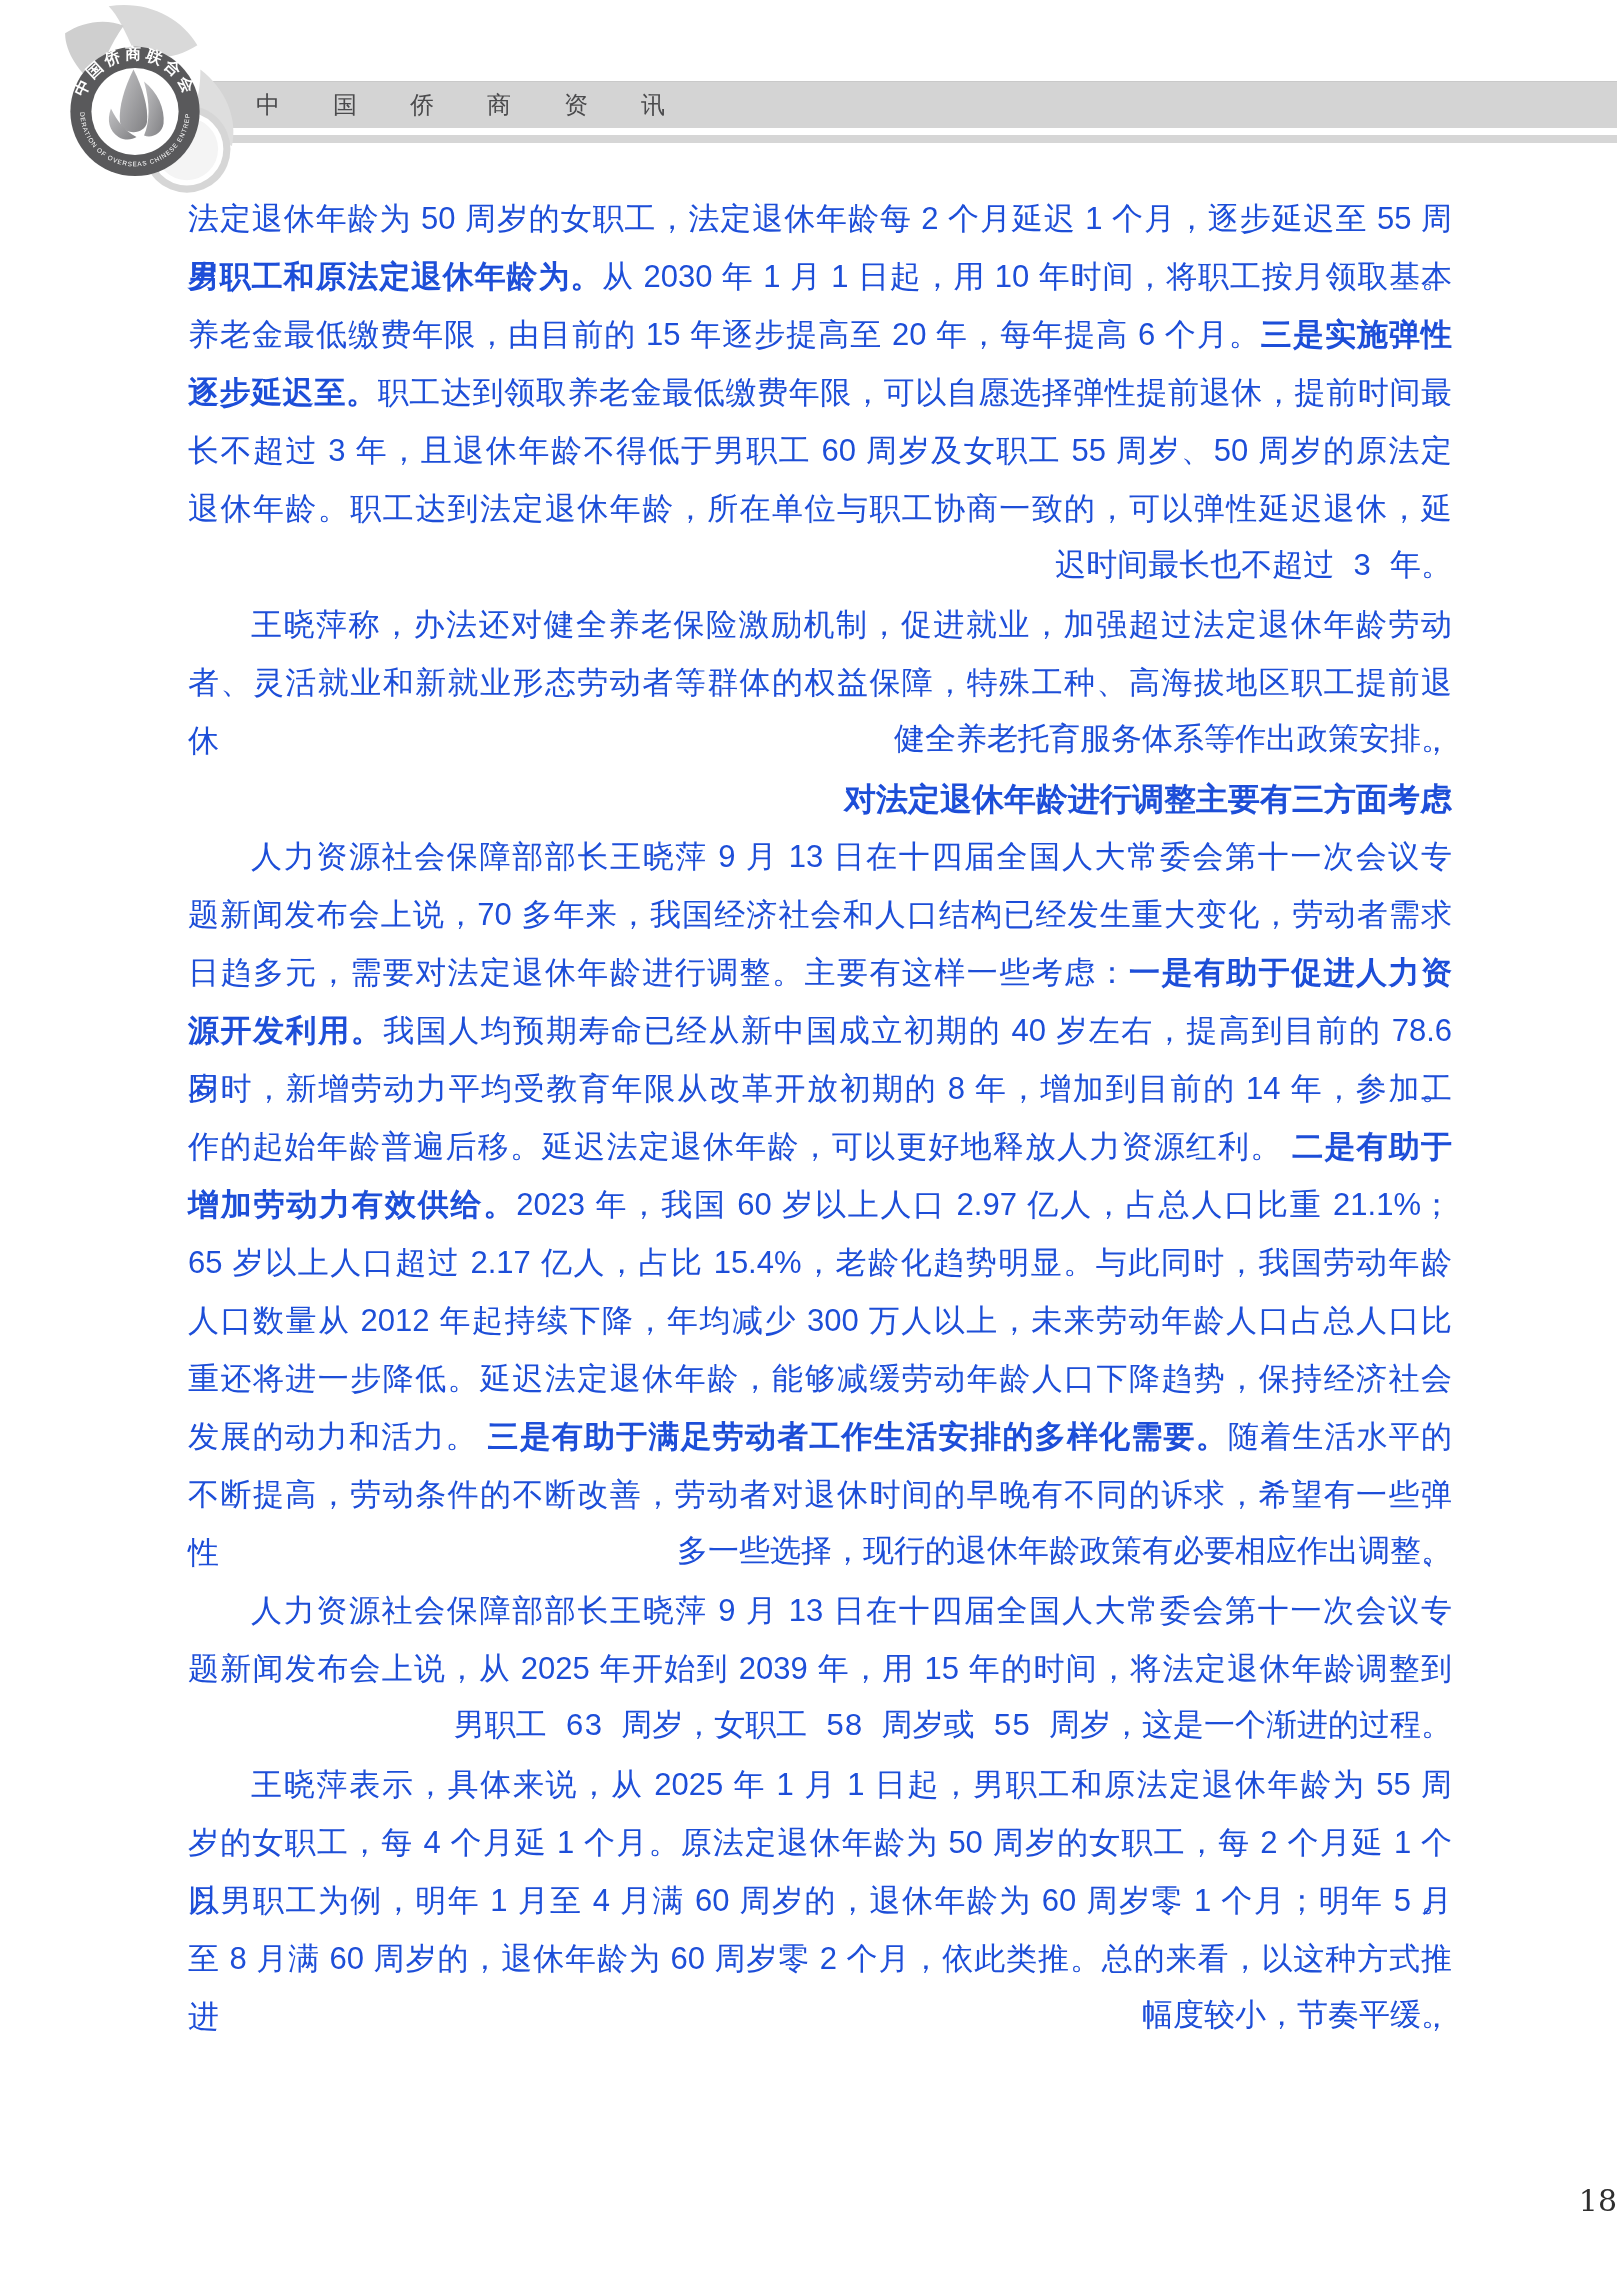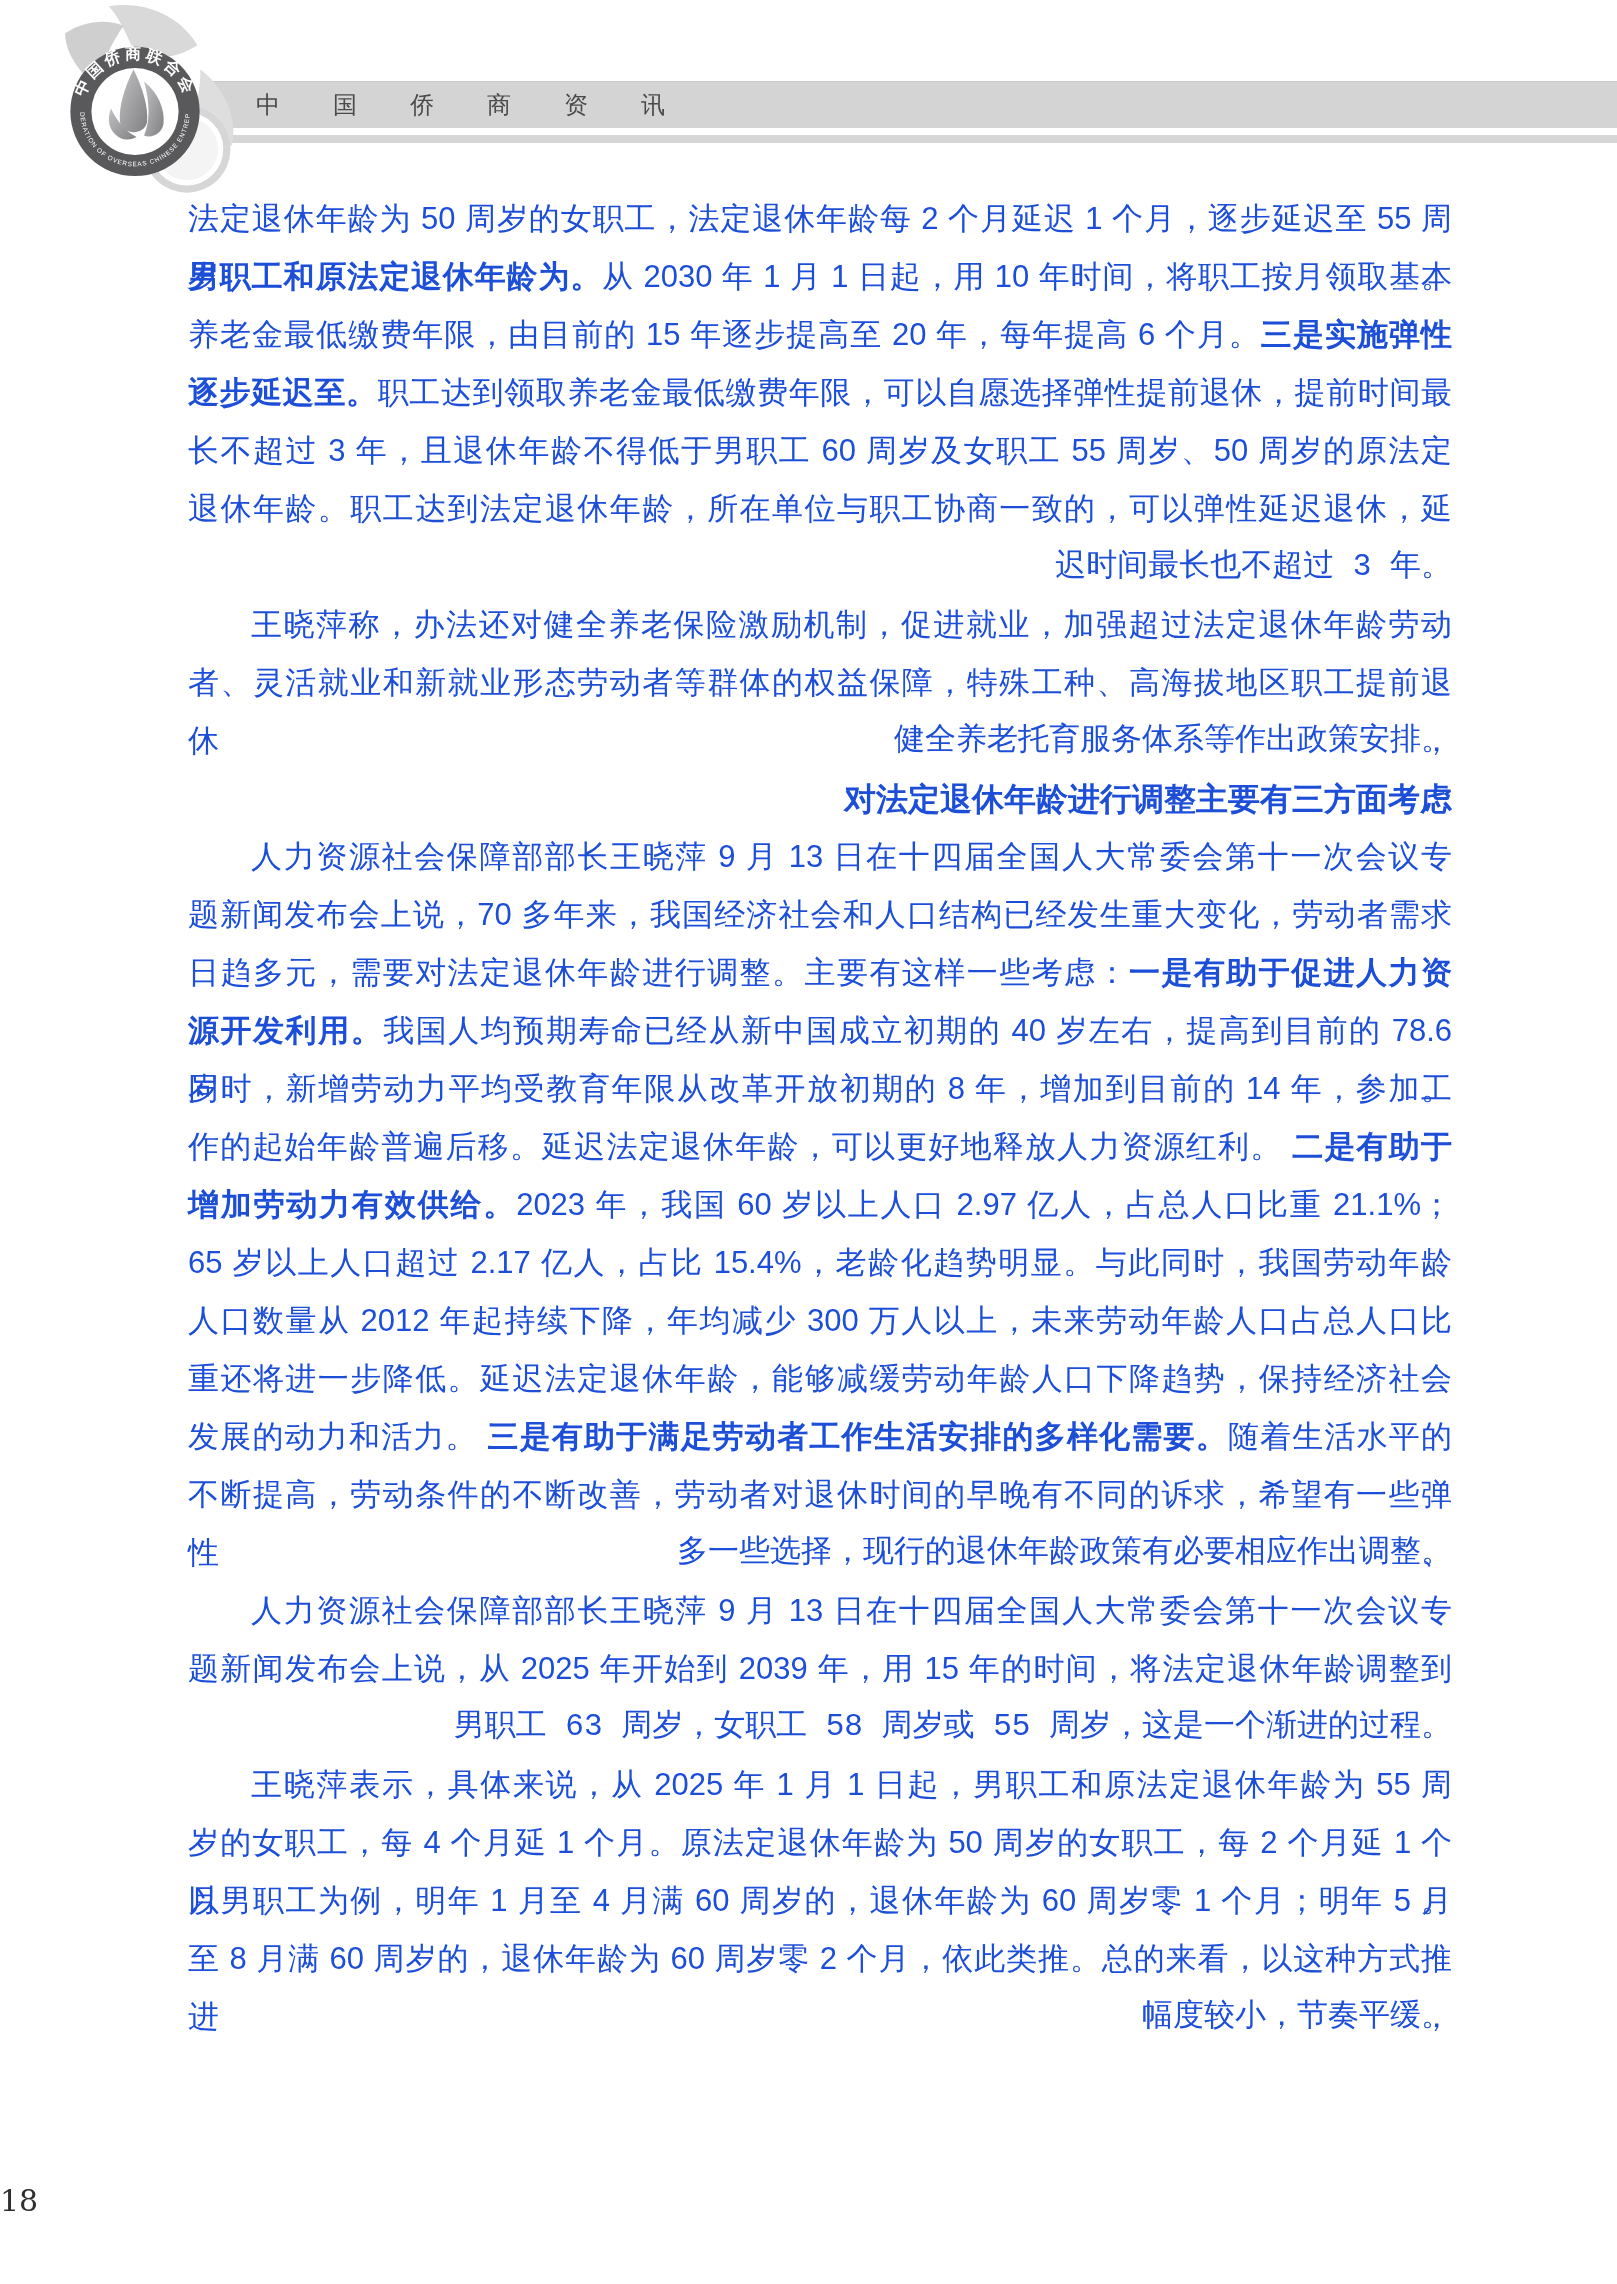--- a/index.html
+++ b/index.html
@@ -24,21 +24,21 @@
     position:absolute;left:188px;top:190px;width:1264px;
     font-size:31px;line-height:58px;color:#1d4ed8;
   }
   .line{height:58px;overflow:visible;}
   .line.j{text-align:justify;text-align-last:justify;}
   .line.l{text-align:right;font-family:Liberation Mono, monospace;}
   .line.c{text-align:right;font-weight:bold;font-size:32px;}
   .line.indent{text-indent:63px;}
   .line b{font-weight:bold;}
   .page-num{
-    position:absolute;top:2183px;left:0;width:100%;text-align:left;
+    position:absolute;top:2183px;left:0;width:100%;text-align:right;
     font-family:"DejaVu Serif","Liberation Serif",serif;font-size:30px;color:#2e2e2e;
   }
 </style>
 </head>
 <body>
 
 <div class="banner"></div>
 <div class="subbar"></div>
 <div class="banner-title">中国侨商资讯</div>
 

